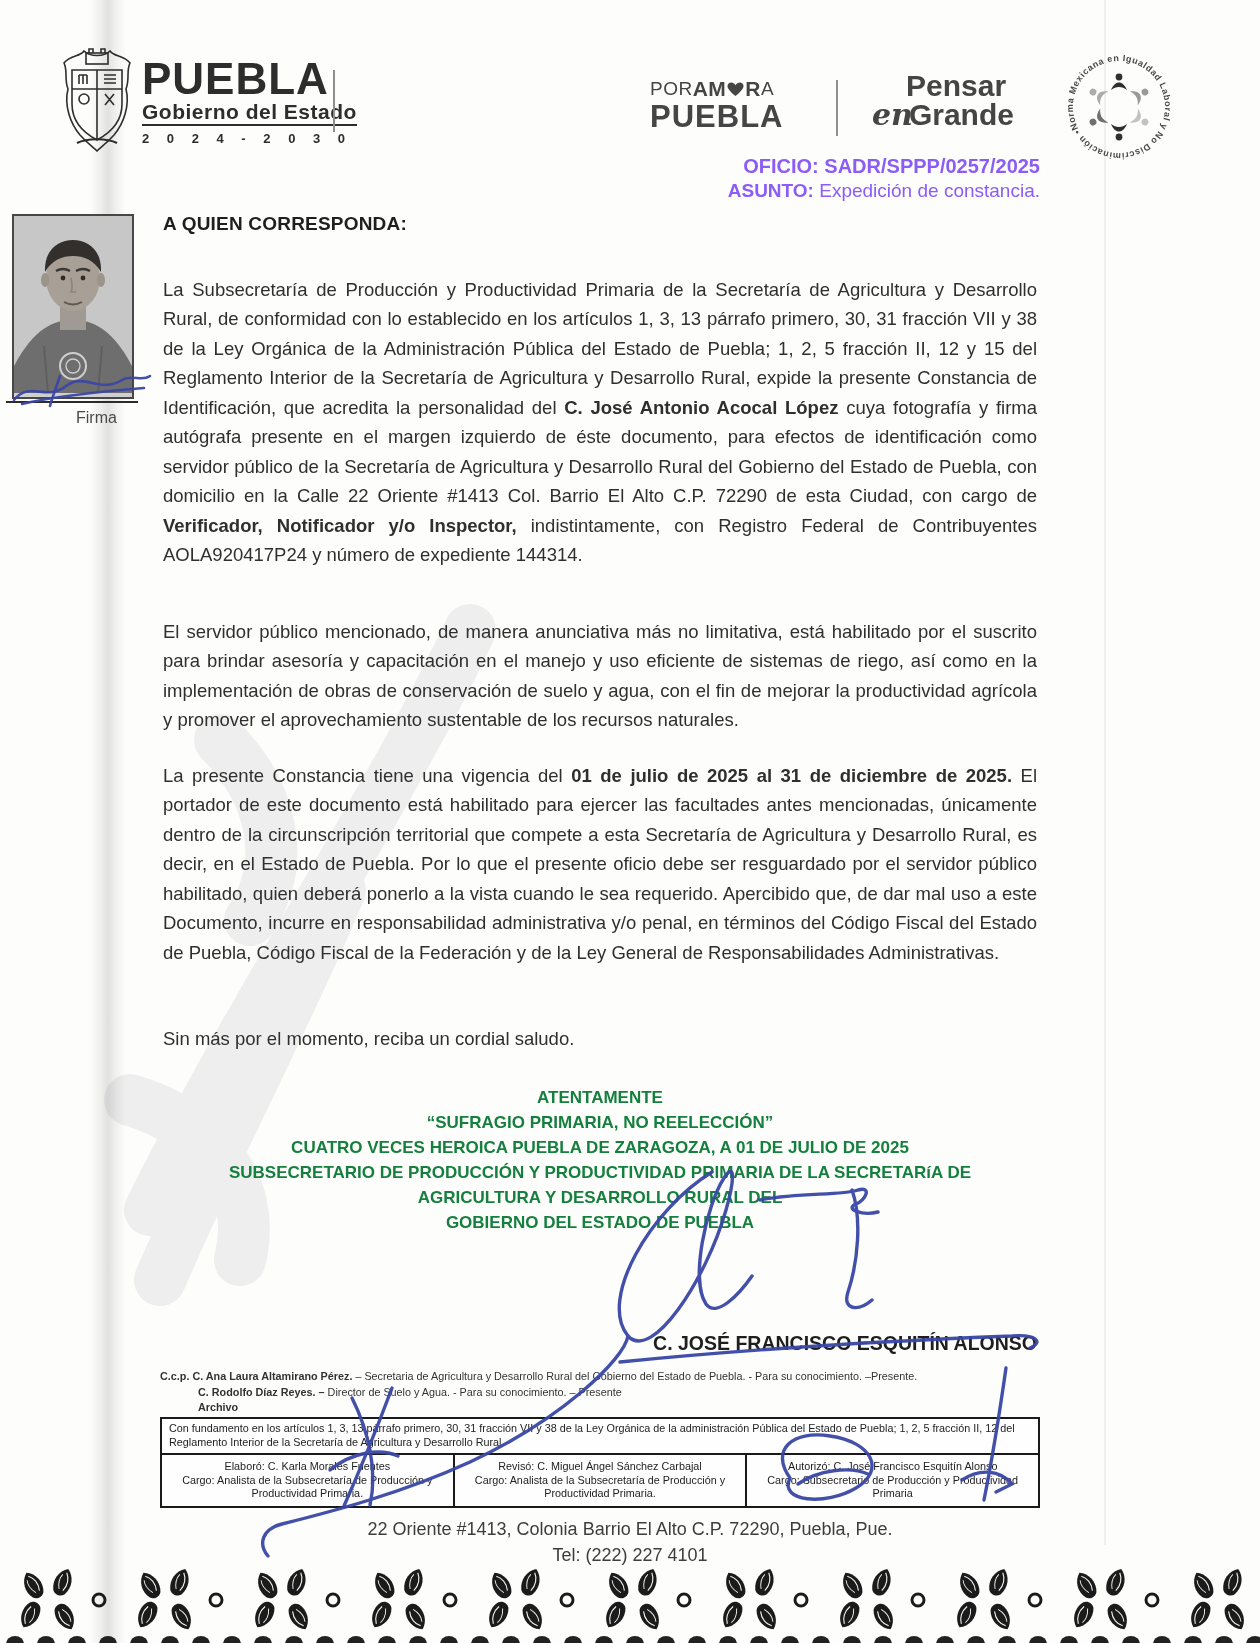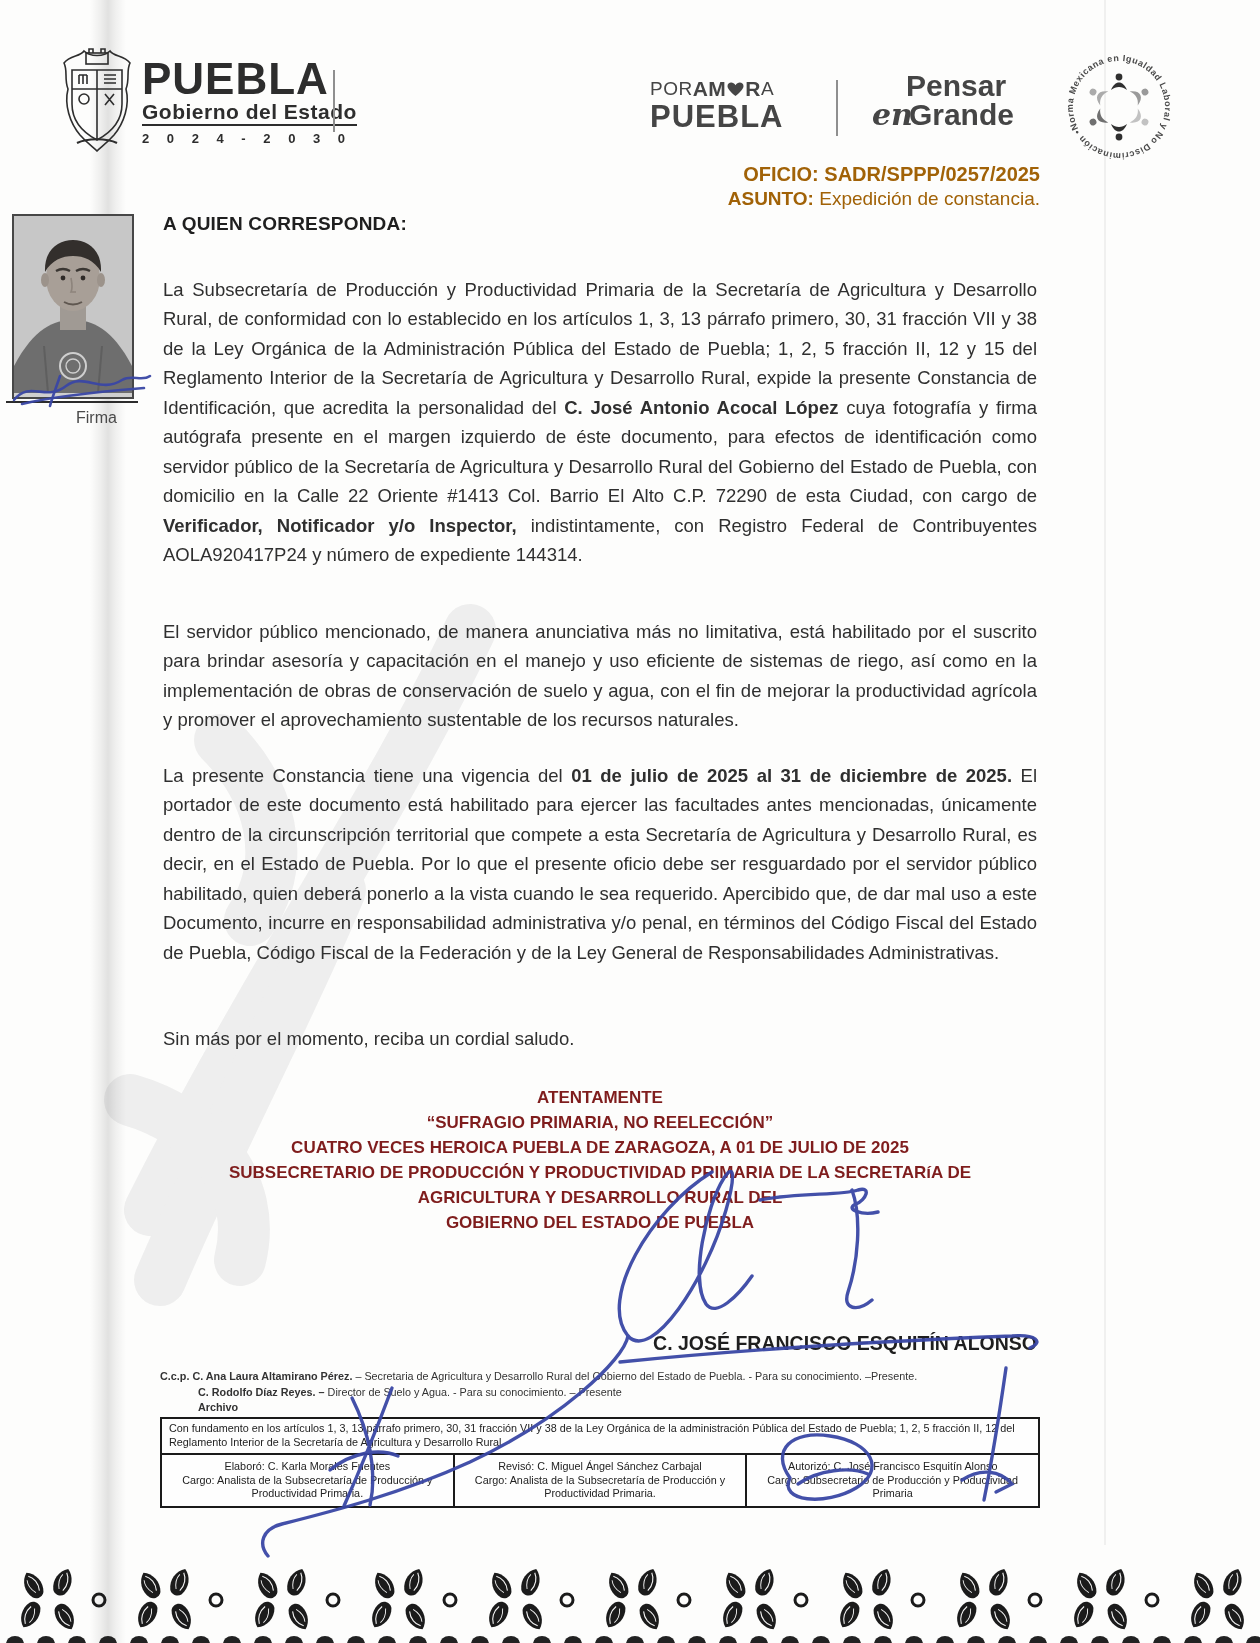--- a/index.html
+++ b/index.html
@@ -28,35 +28,35 @@
   .poramor{left:650px;top:76px;z-index:2;color:#454545;line-height:26px;}
   .poramor .l1{font-size:21px;font-weight:bold;letter-spacing:.5px;display:flex;align-items:center;}
   .poramor .l1 .thin{font-weight:normal;font-size:19px;}
   .poramor .l2{font-size:31px;font-weight:bold;letter-spacing:1px;line-height:30px;}
   .pensar{left:872px;top:72px;z-index:2;color:#454545;position:absolute;}
   .pensar .l1{font-size:30px;font-weight:bold;line-height:28px;margin-left:34px;}
   .pensar .l2{font-size:30px;font-weight:bold;line-height:30px;}
   .pensar .en{font-family:"DejaVu Serif",serif;font-style:italic;font-size:30px;font-weight:bold;margin-right:-4px;}
   .seal{left:1058px;top:46px;z-index:2;}
   
-  .oficio{right:220px;top:162px;text-align:right;z-index:2;color:#a16207;}
+  .oficio{right:220px;top:154px;text-align:right;z-index:2;color:#8b5cf6;}
   .oficio .l1{font-size:20px;font-weight:bold;line-height:25px;}
   .oficio .l2{font-size:19px;line-height:24px;}
   
   .photo{left:12px;top:214px;z-index:2;border:2px solid #474747;background:#cfcfcf;}
   .firma-sig{left:0;top:366px;z-index:3;}
   .firma-line{left:6px;top:401px;width:132px;border-bottom:2px solid #2c2c2c;z-index:2;}
   .firma-label{left:56px;top:409px;font-size:16px;color:#4a4a4a;z-index:2;margin-left:20px;}
   
   .col{left:163px;width:874px;z-index:2;}
   .salut{top:213px;font-size:19px;font-weight:bold;color:#1f1f1f;letter-spacing:.2px;}
   .para{font-size:18.5px;line-height:29.5px;text-align:justify;color:#2f2f2f;}
   .p1{top:256px;} .p2{top:598px;} .p3{top:742px;}
   .closing{top:1028px;font-size:18.5px;color:#2f2f2f;}
-  .atent{top:1085px;text-align:center;font-weight:bold;color:#7f1d1d;font-size:17px;line-height:25px;}
+  .atent{top:1085px;text-align:center;font-weight:bold;color:#15803d;font-size:17px;line-height:25px;}
   .signer-sig{left:150px;top:1140px;z-index:3;}
   .signer-name{top:1332px;text-align:right;font-weight:bold;font-size:19.5px;color:#1e1e1e;}
   
   .ccp{left:160px;top:1369px;width:880px;font-size:10.8px;line-height:15.5px;color:#333;z-index:2;}
   .ccp .ind{margin-left:38px;}
   .ftable{left:160px;top:1417px;width:876px;border:2px solid #1a1a1a;z-index:2;background:rgba(255,255,255,.6);}
   .ftable .r1{font-size:10.8px;line-height:13.5px;padding:3px 7px 4px 7px;color:#222;border-bottom:2px solid #1a1a1a;}
   .ftable .r2{display:flex;}
   .ftable .cell{flex:1;padding:5px 6px;text-align:center;font-size:10.8px;line-height:13.5px;color:#222;}
   .ftable .cell + .cell{border-left:2px solid #1a1a1a;}
@@ -264,20 +264,24 @@
         <div>Revisó: C. Miguel Ángel Sánchez Carbajal</div>
         <div>Cargo: Analista de la Subsecretaría de Producción y Productividad Primaria.</div>
       </div>
       <div class="cell">
         <div>Autorizó: C. José Francisco Esquitín Alonso</div>
         <div>Cargo: Subsecretario de Producción y Productividad Primaria</div>
       </div>
     </div>
   </div>
 
+  <div class="abs addr">
+    <div>22 Oriente #1413, Colonia Barrio El Alto C.P. 72290, Puebla, Pue.</div>
+    <div>Tel: (222) 227 4101</div>
+  </div>
 
   <svg class="abs orn" width="1260" height="64" viewBox="0 0 1260 64">
     <defs>
       <g id="shellA">
         <path d="M0,-14 C8,-9 11,2 6,11 C3,15 -3,15 -6,11 C-11,2 -8,-9 0,-14 Z" fill="#1b1b1b"></path>
         <path d="M0,-10 C4,-6 6,1 3,8" stroke="#f4f4f4" stroke-width="1.1" fill="none"></path>
         <path d="M-3,-7 C-5,-2 -4,3 -1,8" stroke="#f4f4f4" stroke-width="0.9" fill="none"></path>
       </g>
       <pattern id="ornpat" width="117" height="64" patternUnits="userSpaceOnUse">
         <use href="#shellA" transform="translate(33,19) rotate(-28)"></use>

